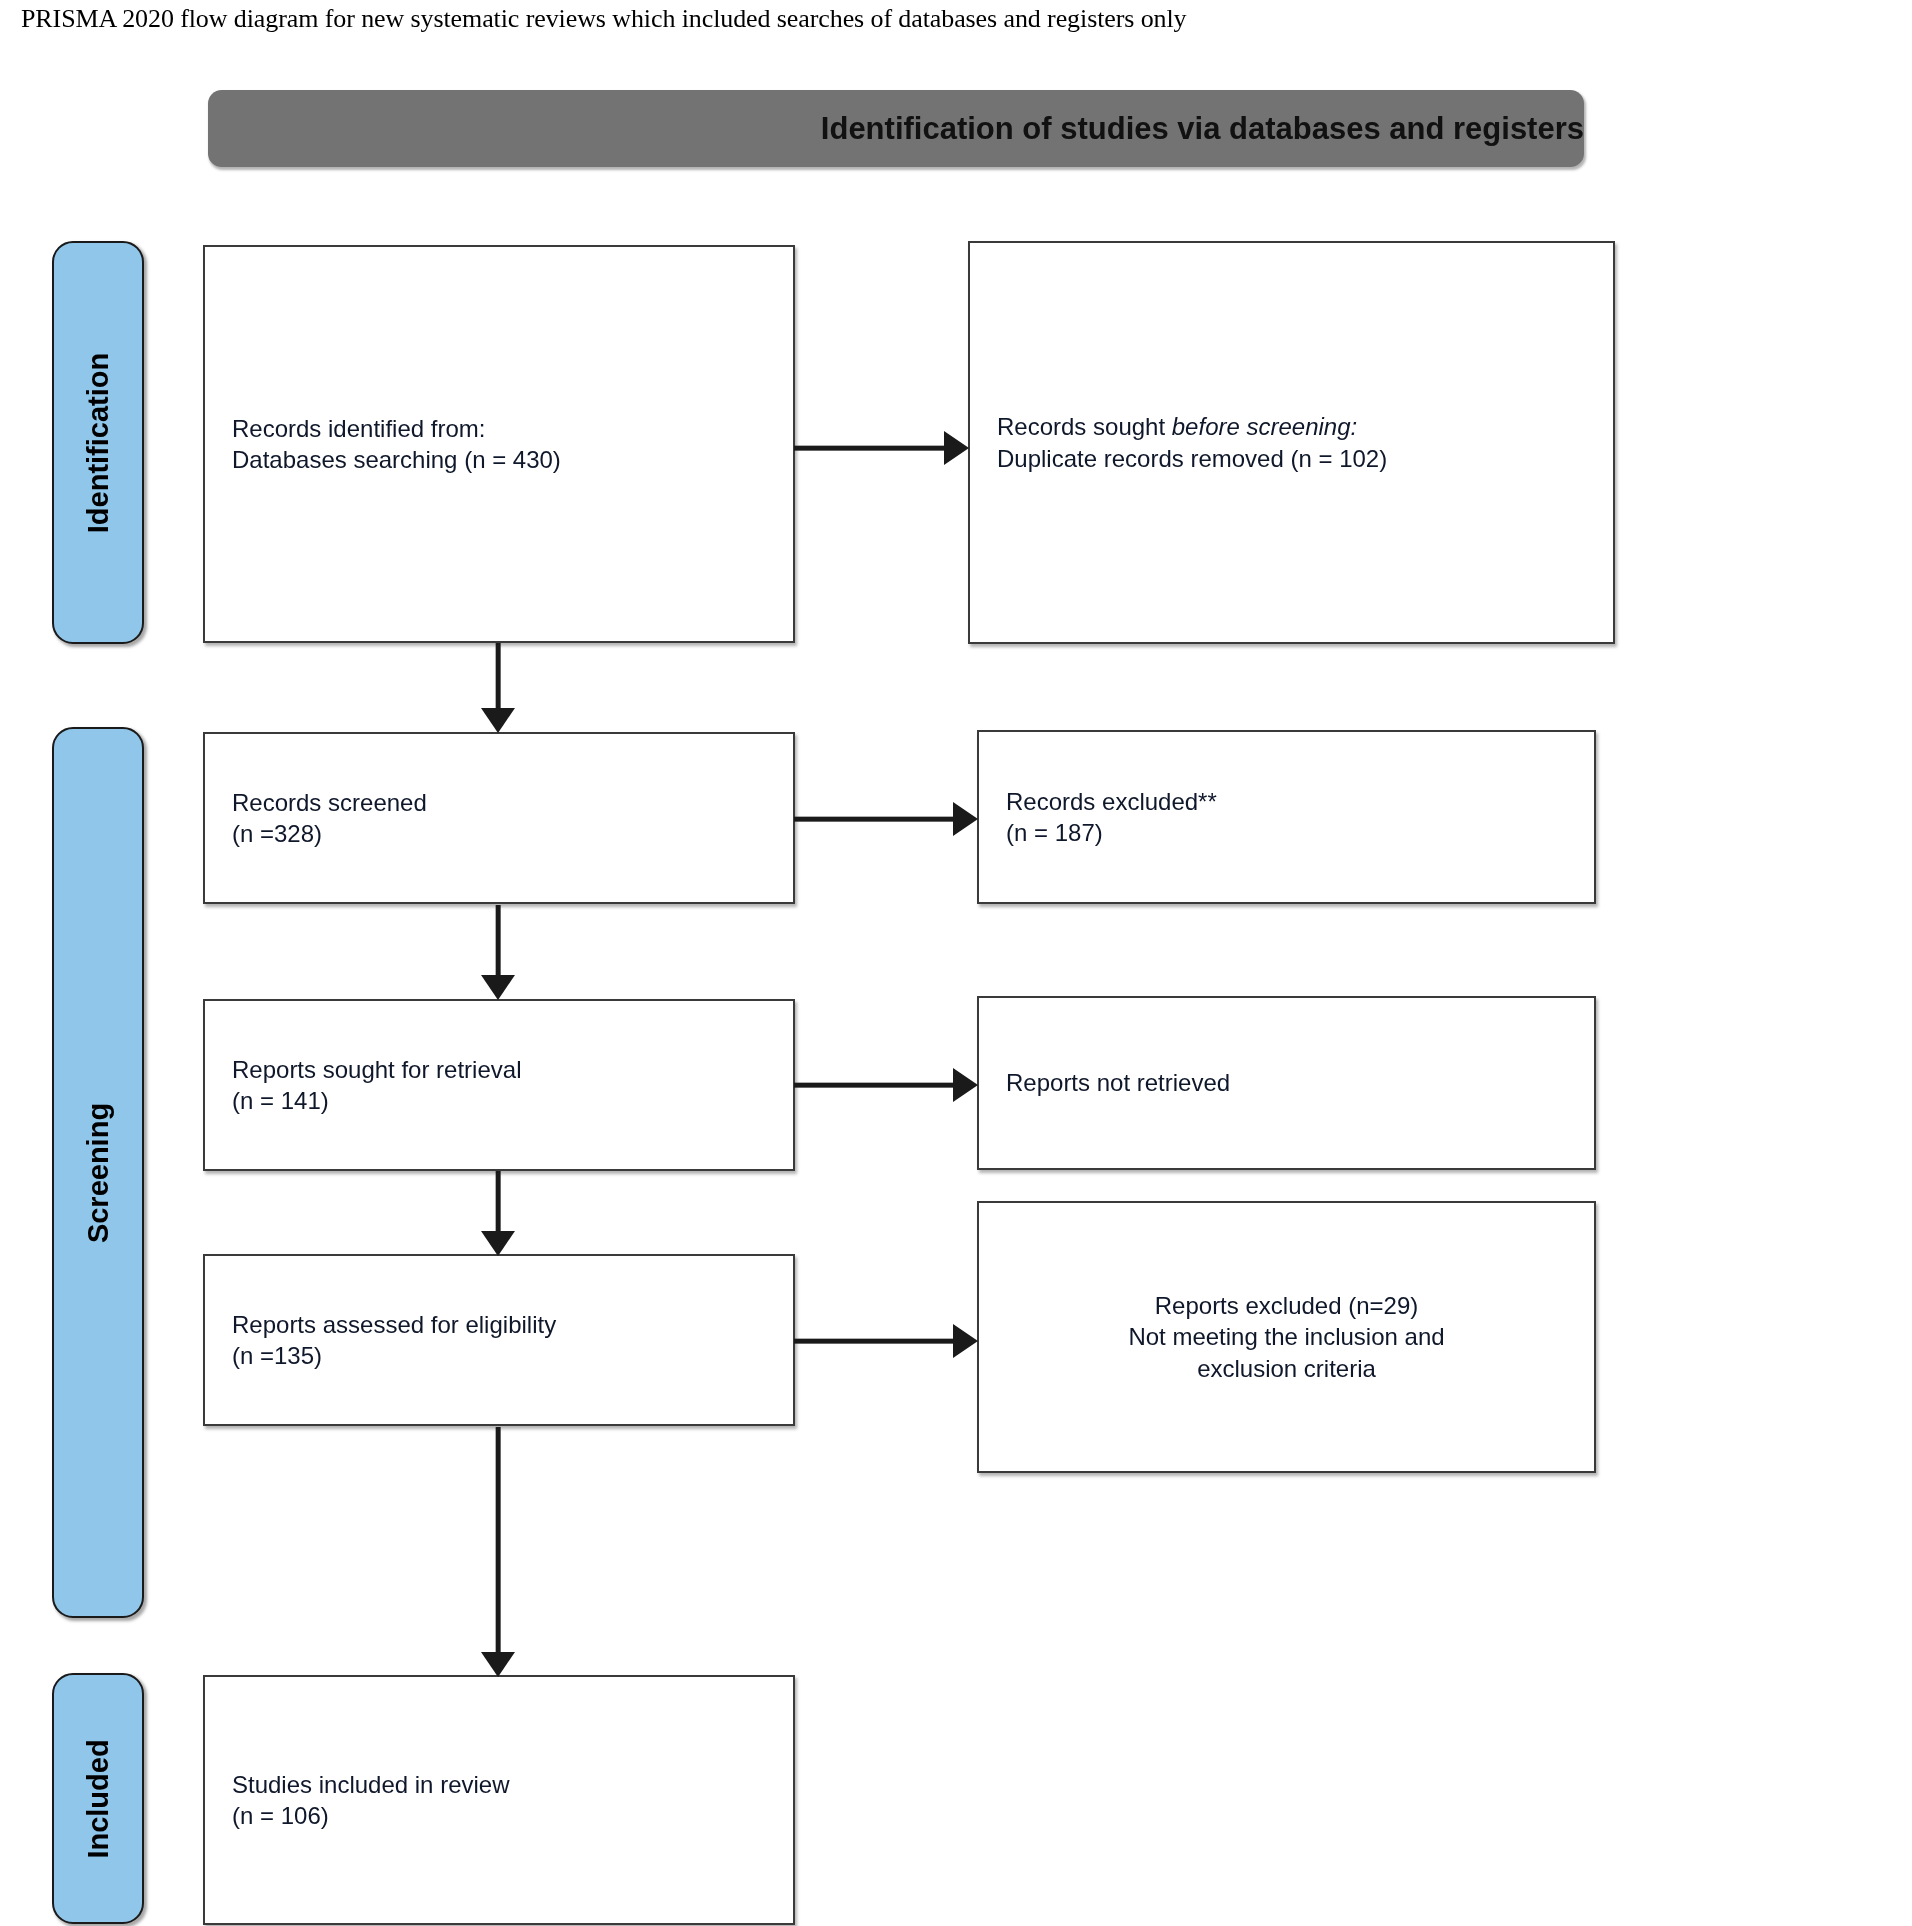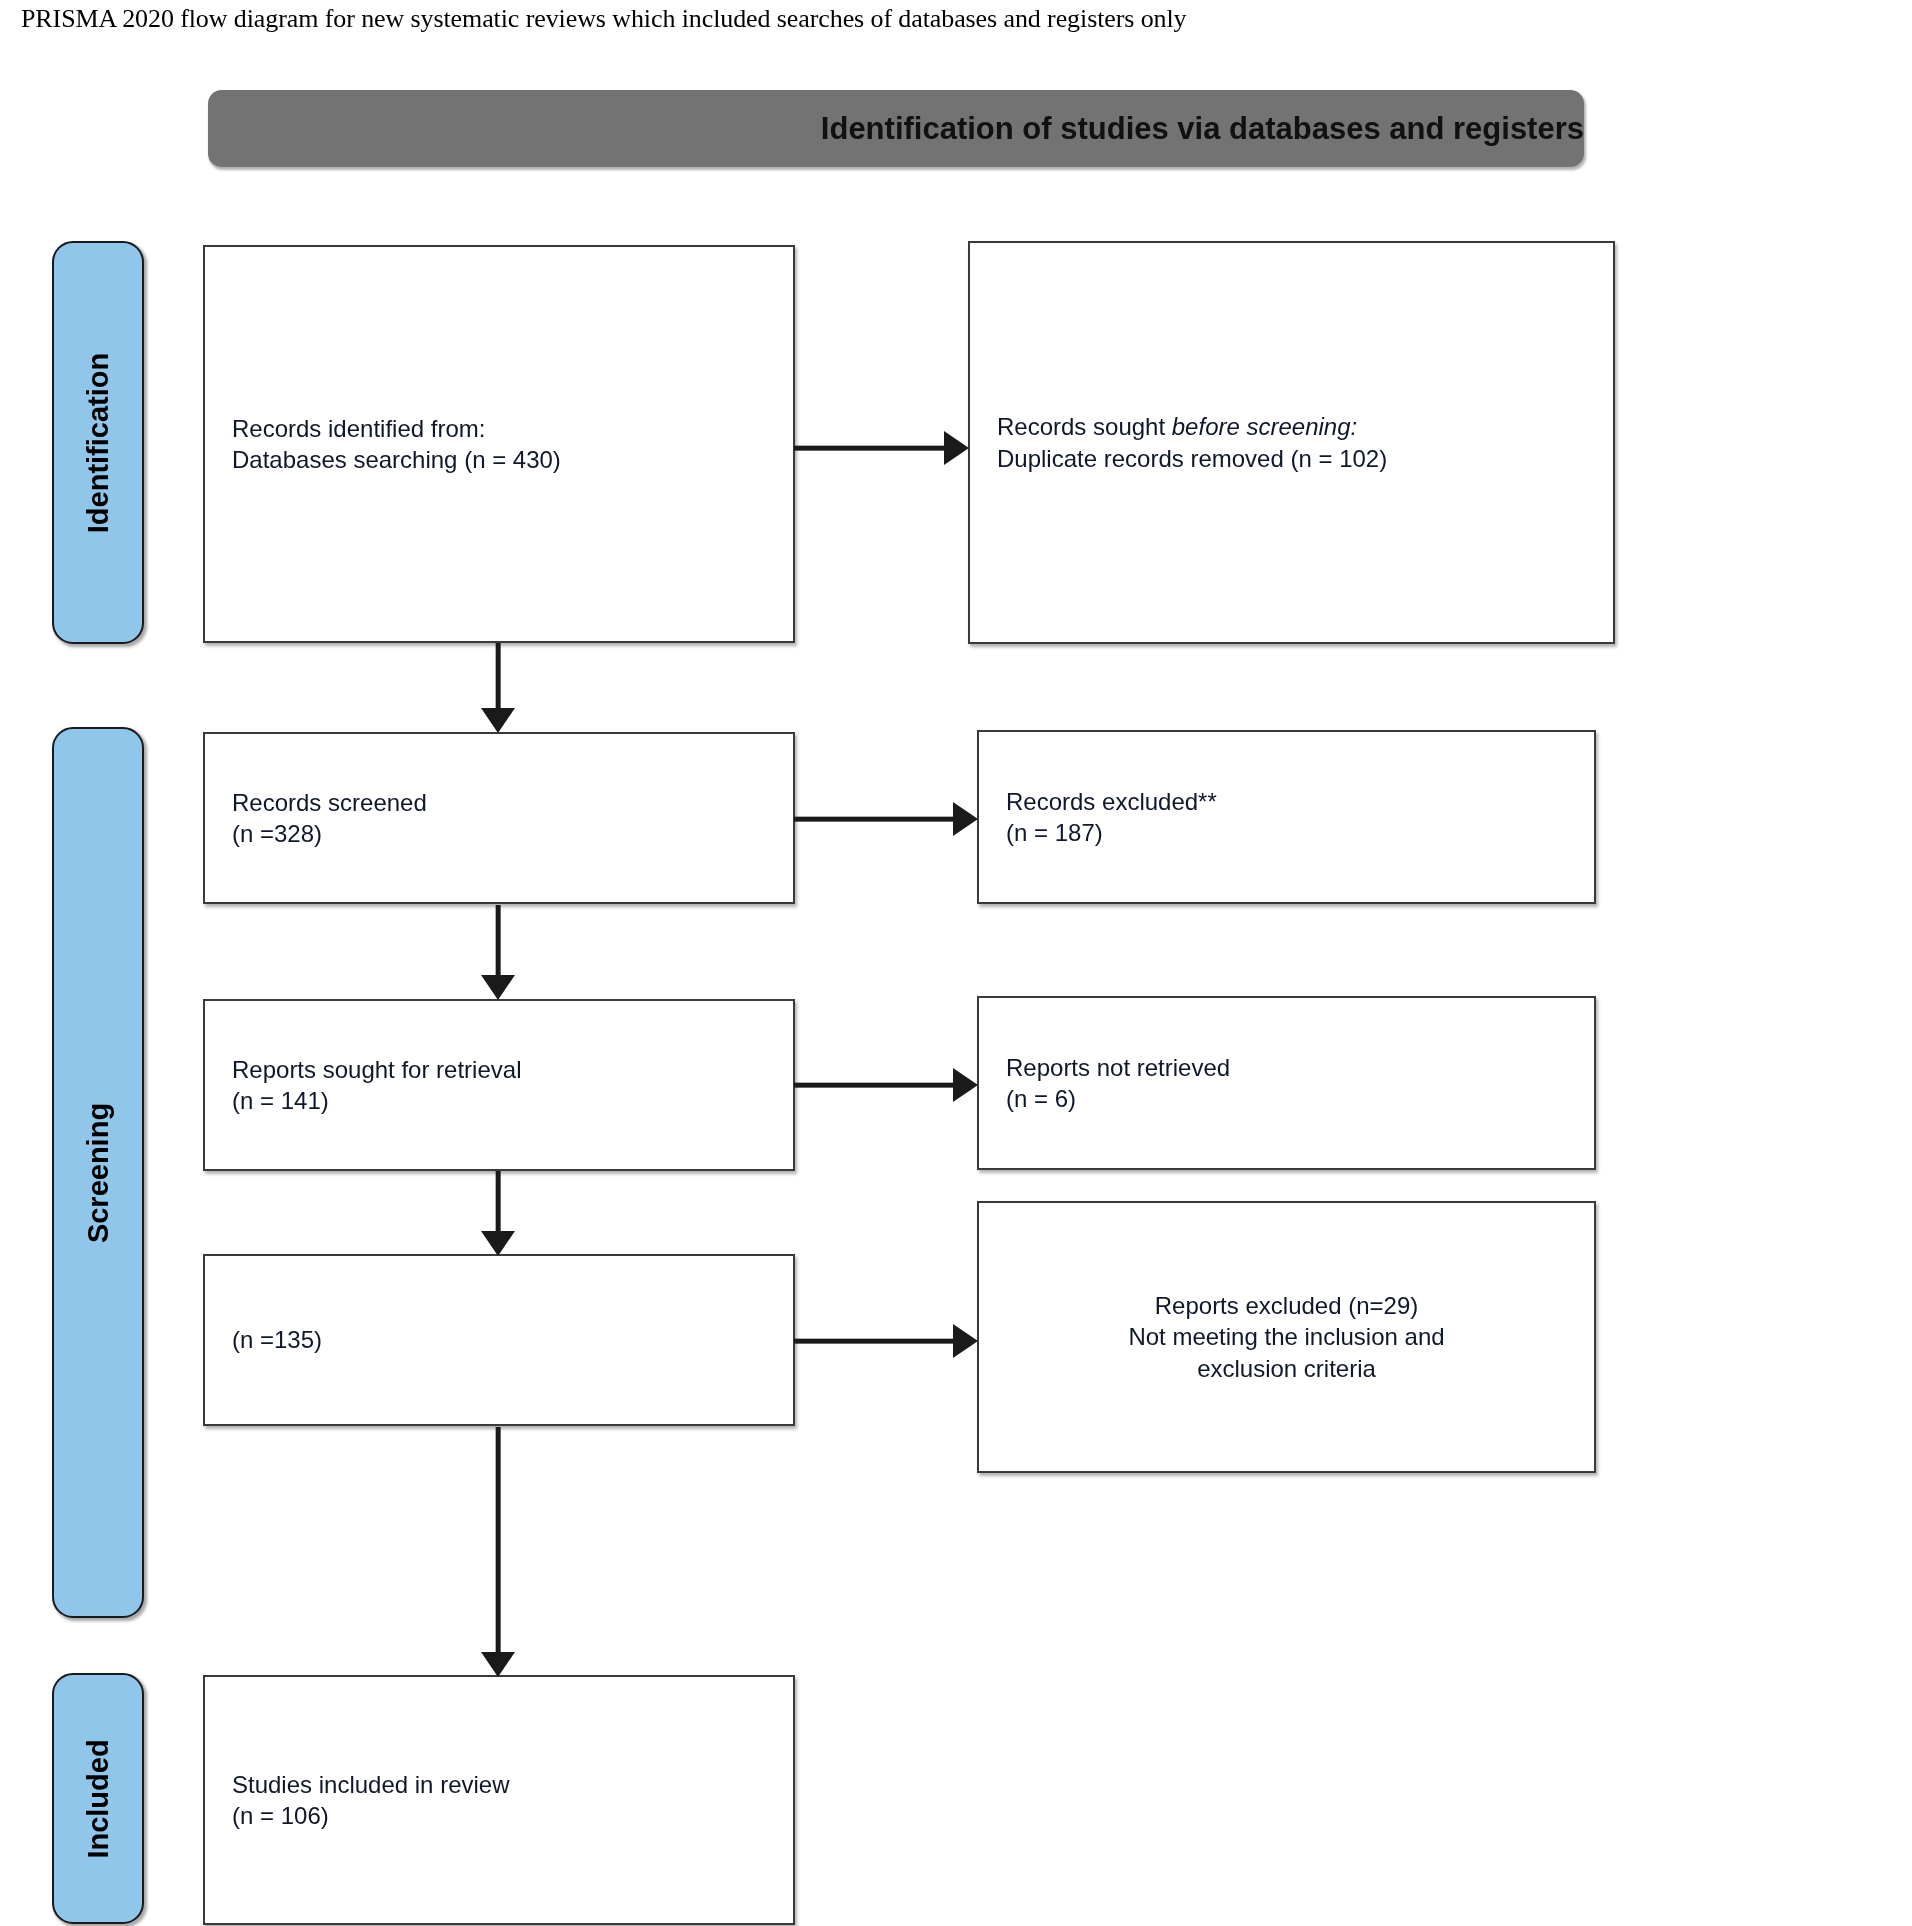--- a/index.html
+++ b/index.html
@@ -215,26 +215,26 @@
 <div class="flow-box" id="box-reports-sought">
   <div class="box-text">
     <div>Reports sought for retrieval</div>
     <div>(n = 141)</div>
   </div>
 </div>
 
 <div class="flow-box" id="box-reports-not-retr">
   <div class="box-text">
     <div>Reports not retrieved</div>
-    <div>(n = 6)</div>
   </div>
 </div>
 
 <div class="flow-box" id="box-reports-assessed">
   <div class="box-text">
+    <div>Reports assessed for eligibility</div>
     <div>(n =135)</div>
   </div>
 </div>
 
 <div class="flow-box centered" id="box-reports-excluded">
   <div class="box-text">
     <div>Reports excluded (n=29)</div>
     <div>Not meeting the inclusion and</div>
     <div>exclusion criteria</div>
   </div>

